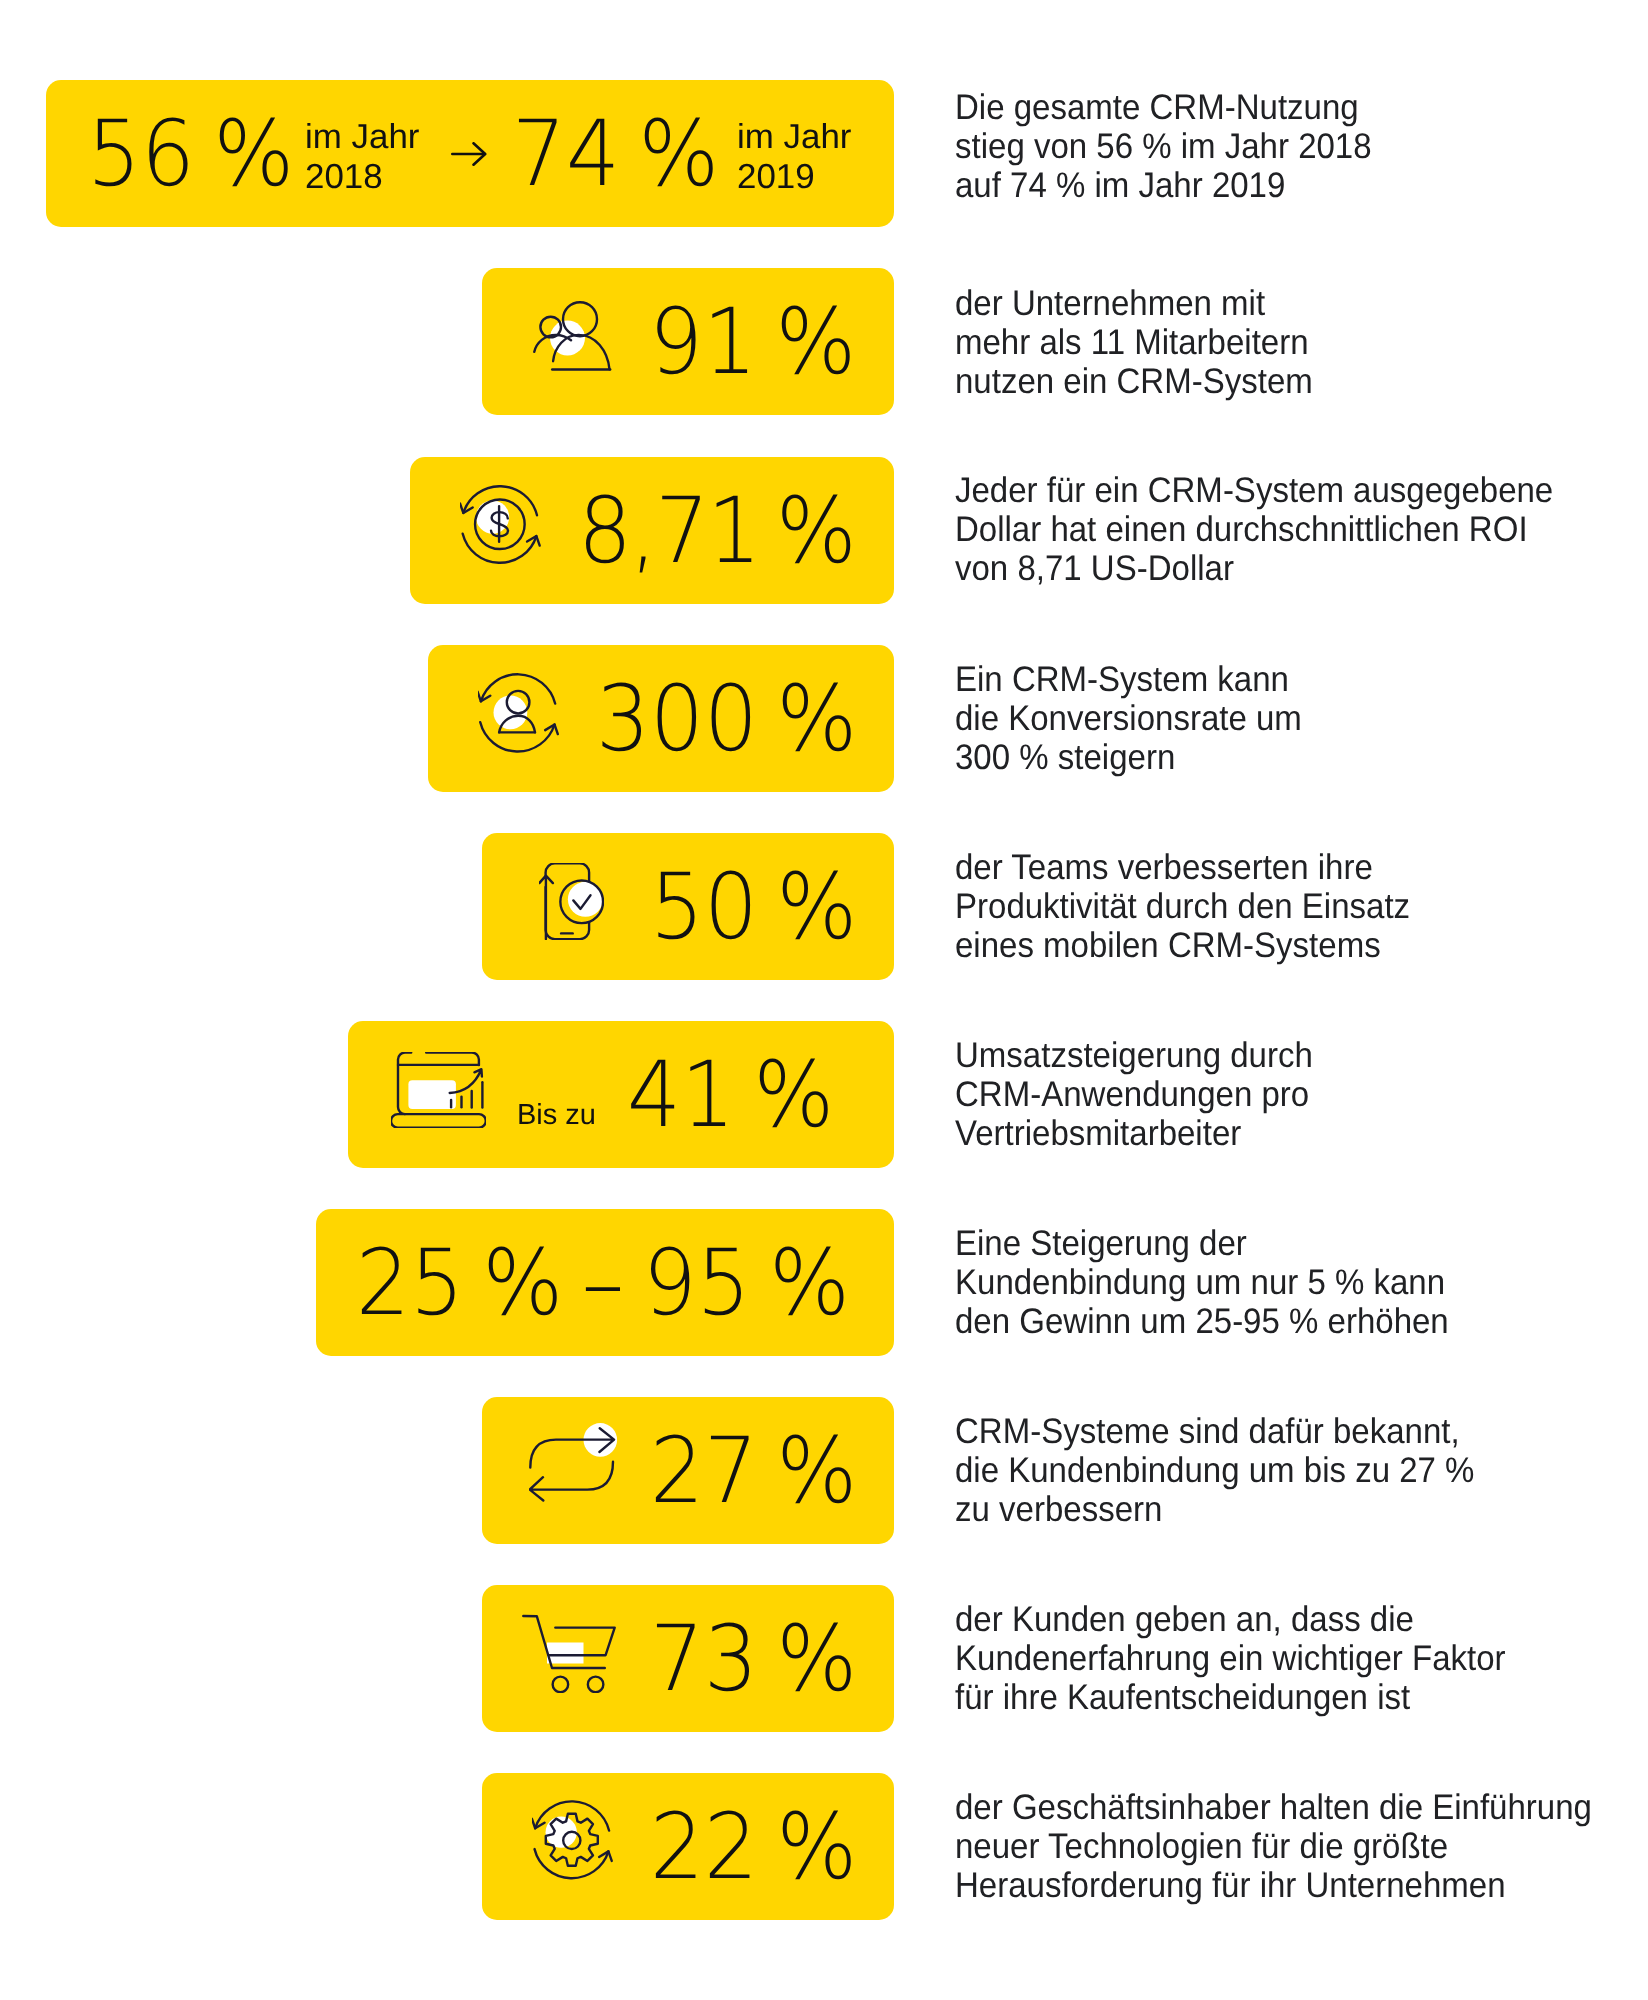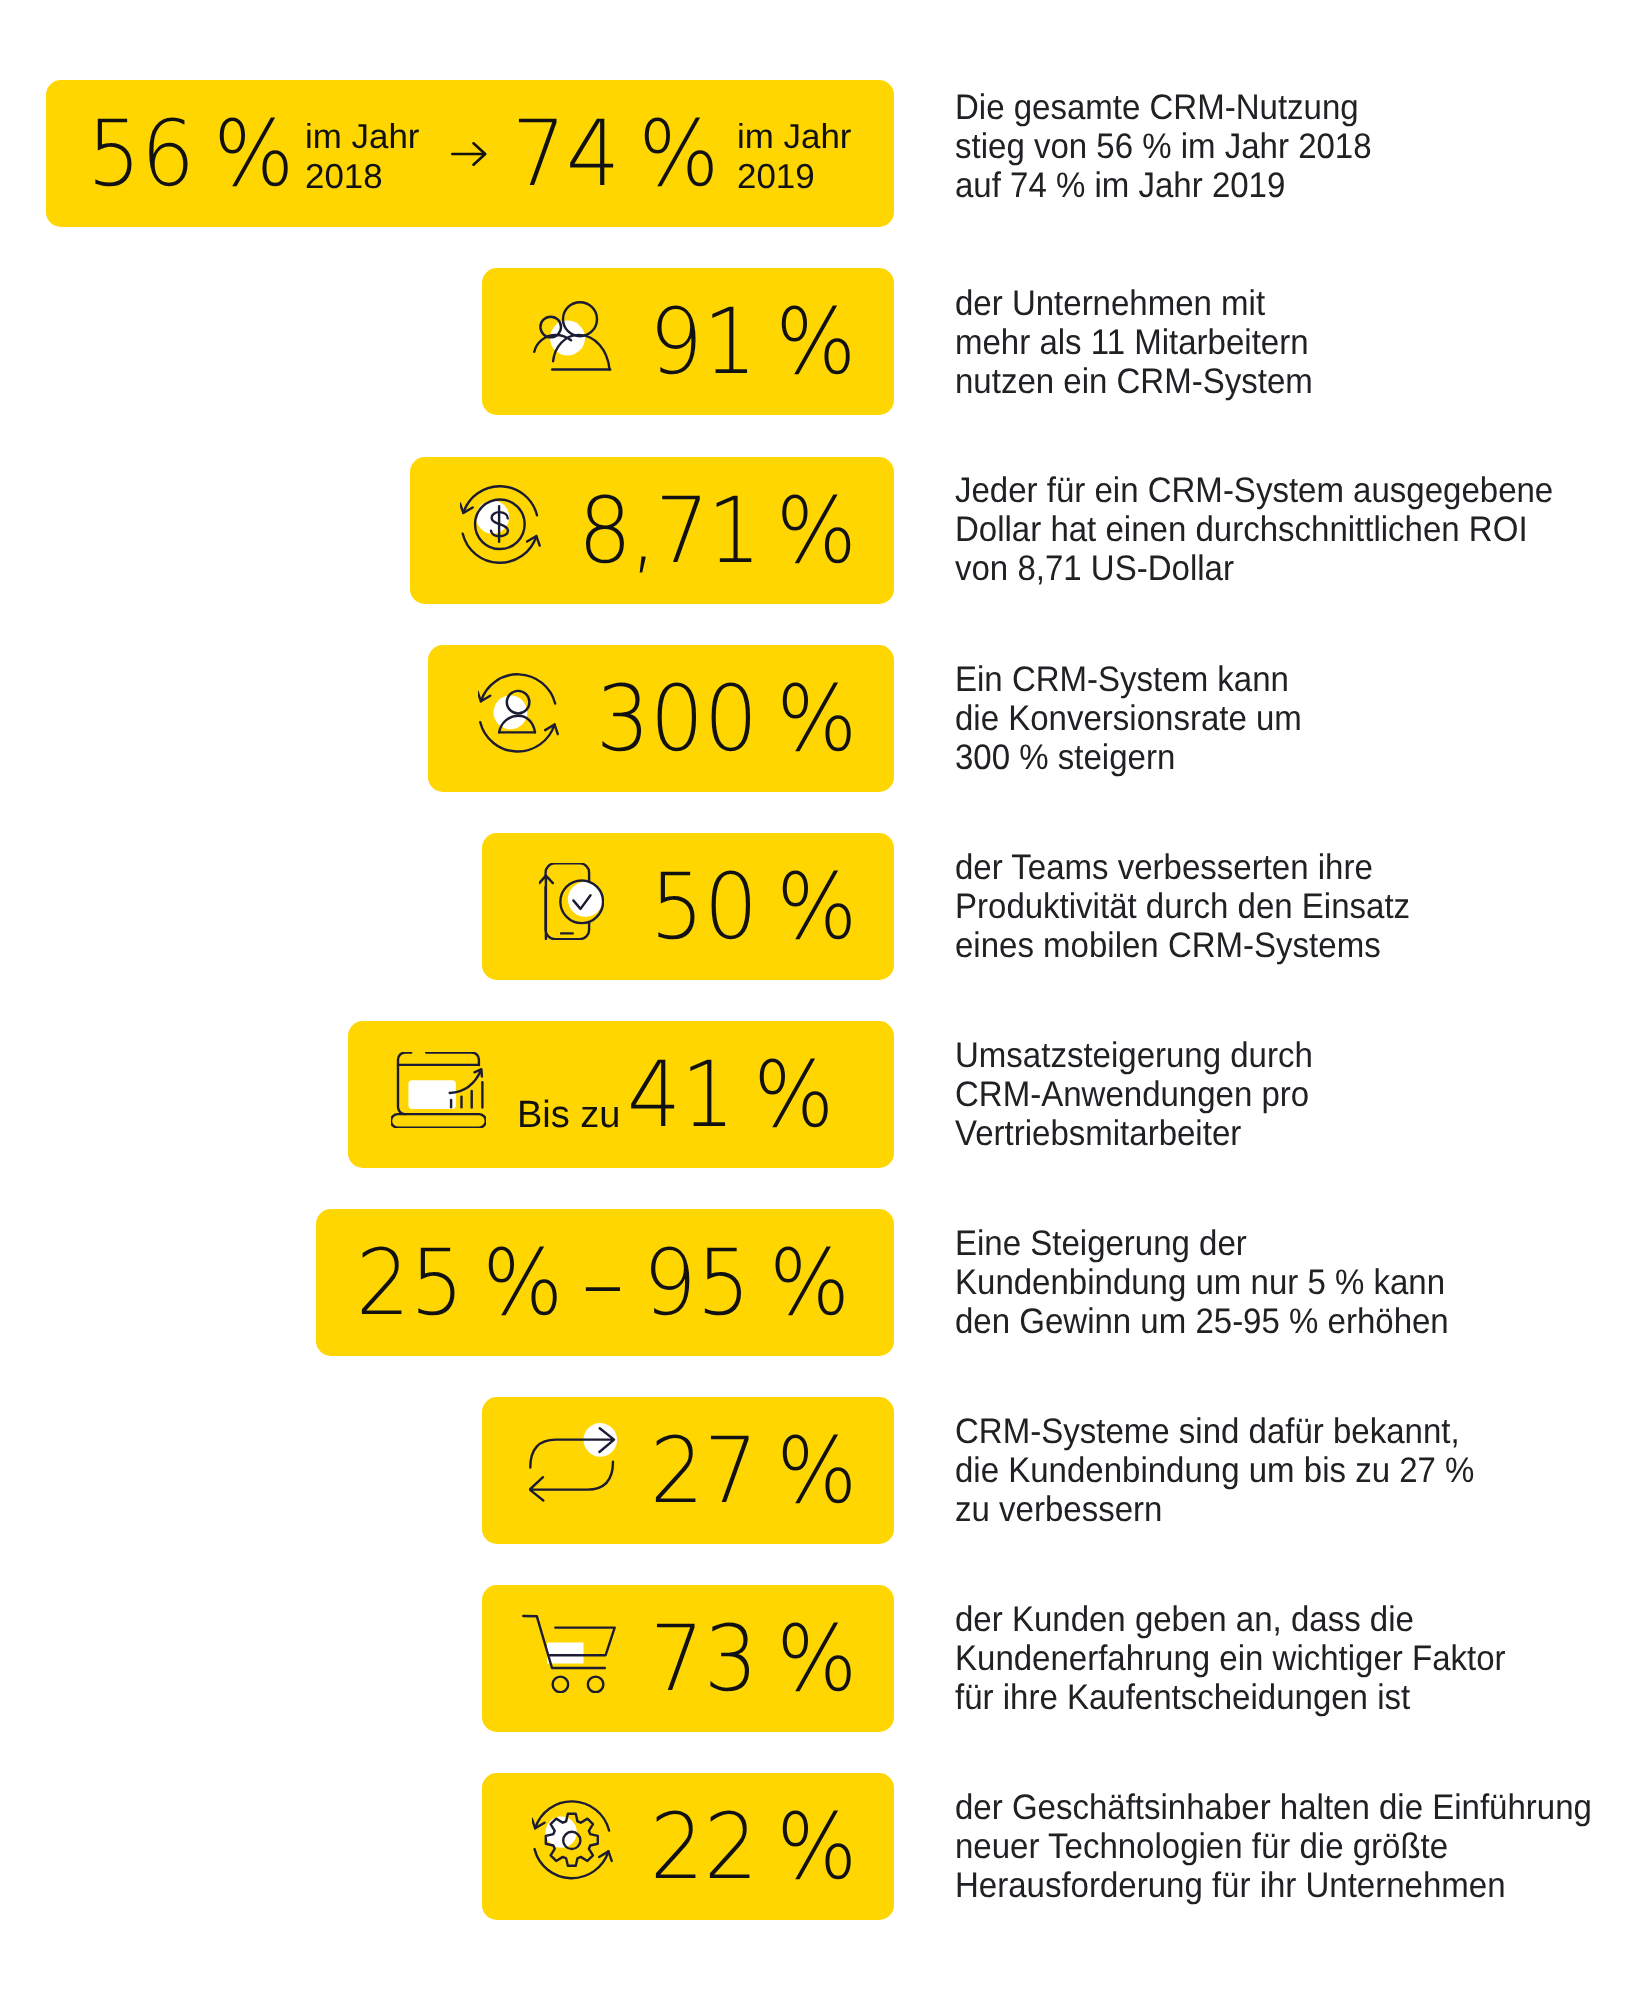--- a/index.html
+++ b/index.html
@@ -9,21 +9,21 @@
   .stage{position:absolute;left:0;top:0;width:1648px;height:1717px;}
   .card{position:absolute;background:#ffd600;border-radius:15px;}
   .desc{position:absolute;color:#202124;font-size:35.5px;line-height:39px;
         white-space:nowrap;transform:scaleX(0.93);transform-origin:left top;}
   .desc .ln{height:39px;}
   .num{position:absolute;font-family:"DejaVu Sans",sans-serif;font-weight:200;
        color:#111111;white-space:nowrap;font-size:91px;line-height:91px;
        word-spacing:-9px;transform:scaleX(0.932);transform-origin:left top;}
   .cap{position:absolute;color:#111111;font-size:34.6px;line-height:40px;
        white-space:nowrap;transform:scaleX(1.01);transform-origin:left top;}
-  .pre{position:absolute;color:#111111;font-size:38px;line-height:40px;
+  .pre{position:absolute;color:#111111;font-size:29px;line-height:40px;
        white-space:nowrap;}
   .ic{position:absolute;}
   .ic svg{display:block;}
 </style>
 </head>
 <body>
 
 <div class="stage">
 <div>
   <div class="card" style="left:46px;top:80px;width:848px;height:147px"></div>

